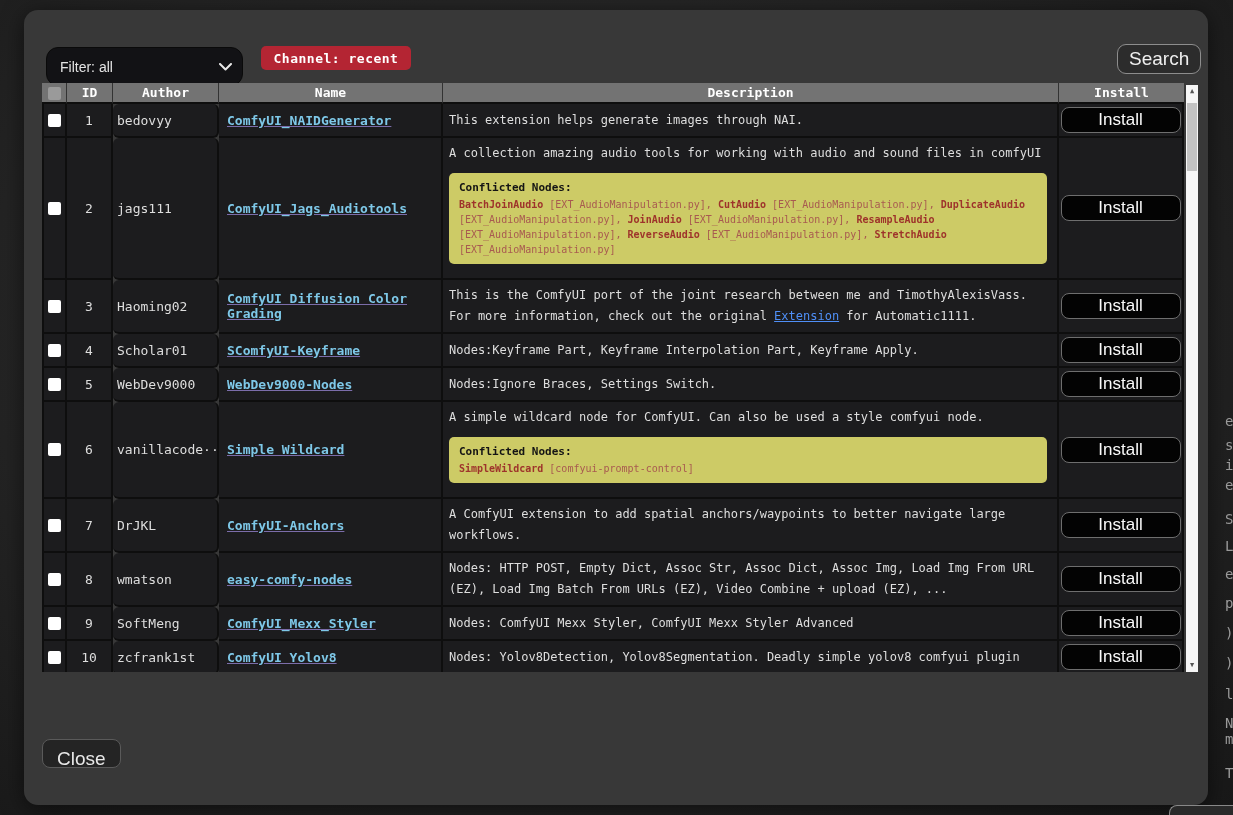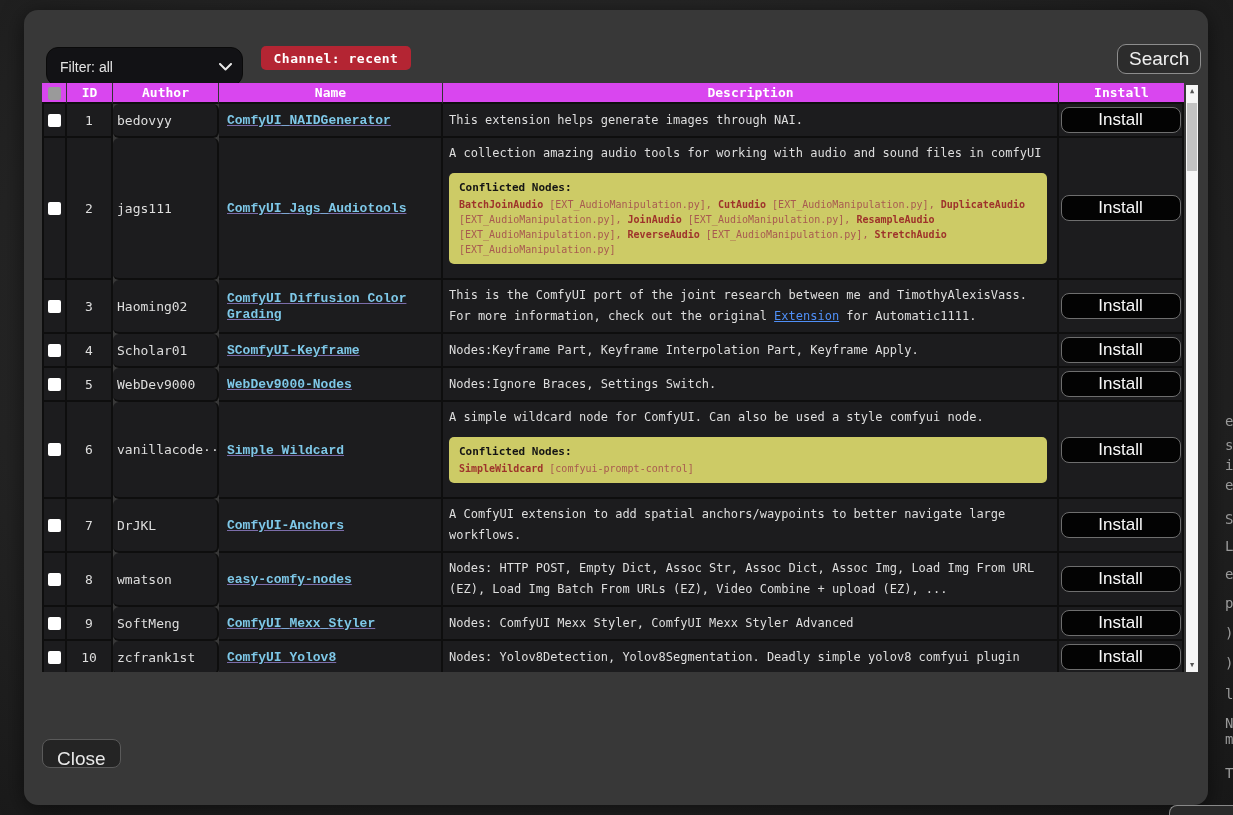--- a/index.html
+++ b/index.html
@@ -26,35 +26,35 @@
   .search-input{position:absolute;left:881px;top:35px;width:202px;height:28px;background:#2e2e2e;border:1px solid #6b6b6b;
                 border-radius:9px;color:#ddd;font-family:"Liberation Sans",sans-serif;font-size:15px;padding:0 9px;outline:none;}
   .search-input::placeholder{color:#8f8f8f;}
   .search-btn{position:absolute;left:1093px;top:34px;height:30px;padding:0 11px;background:#2c2c2c;border:1px solid #8d8d8d;
               border-radius:9px;color:#efefef;font-family:"Liberation Sans",sans-serif;font-size:19px;cursor:pointer;}
 
   
   .tablewrap{position:absolute;left:18px;top:73px;width:1142px;height:589px;overflow:hidden;}
   table{border-collapse:separate;border-spacing:0;table-layout:fixed;width:1142px;}
   col.c1{width:25px}col.c2{width:46px}col.c3{width:106px}col.c4{width:224px}col.c5{width:616px}col.c6{width:125px}
-  th{background:#d946ef;color:#fff;font-size:13px;font-weight:bold;height:21px;text-align:center;
+  th{background:#737373;color:#fff;font-size:13px;font-weight:bold;height:21px;text-align:center;
      border-right:1px solid #333;border-bottom:2px solid var(--cell-border);margin-top:44px;}
   th:last-child{border-right:none;}
   td{background:var(--row-bg);border-right:2px solid var(--cell-border);border-bottom:2px solid var(--cell-border);
      vertical-align:middle;color:#dedede;font-size:13px;height:34px;}
   tr td:first-child{border-left:2px solid var(--cell-border);}
   .c-check{text-align:center;}
   .checkbox{display:inline-block;width:13px;height:13px;border-radius:2px;vertical-align:middle;}
   .header-check{background:#9a9a9a;cursor:pointer;}
   input.row-check{appearance:none;-webkit-appearance:none;width:13px;height:13px;background:#fff;border:none;border-radius:2px;
                   display:block;margin:0 auto;cursor:pointer;}
   .c-id{text-align:center;}
   .c-author{padding:2px 4px;white-space:nowrap;overflow:hidden;border-radius:6px;}
   .c-name{padding:4px 8px;}
-  .name-link{color:var(--link-blue);font-weight:bold;font-size:13px;text-decoration:underline;text-decoration-color:#7b6daa;cursor:pointer;font-family:Liberation Mono, monospace;}
+  .name-link{color:var(--link-blue);font-weight:bold;font-size:13px;text-decoration:underline;text-decoration-color:#7b6daa;cursor:pointer;}
   .c-desc{padding:5px 6px;font-size:12px;line-height:21px;}
   .desc-link{color:var(--desc-link-blue);text-decoration:underline;cursor:pointer;}
   .c-install{text-align:center;}
   .install-btn{width:120px;height:26px;background:#030303;border:1px solid #6e6e6e;border-radius:8px;color:#fafafa;
                font-family:"Liberation Sans",sans-serif;font-size:17px;cursor:pointer;}
 
   
   .conflict{background:var(--conflict-bg);border-radius:5px;padding:7px 10px;margin:9px 4px 9px 0;
             font-size:10px;line-height:15px;color:#222;}
   .conflict .c-title{display:block;font-size:11px;font-weight:bold;color:#141414;margin-bottom:2px;}

